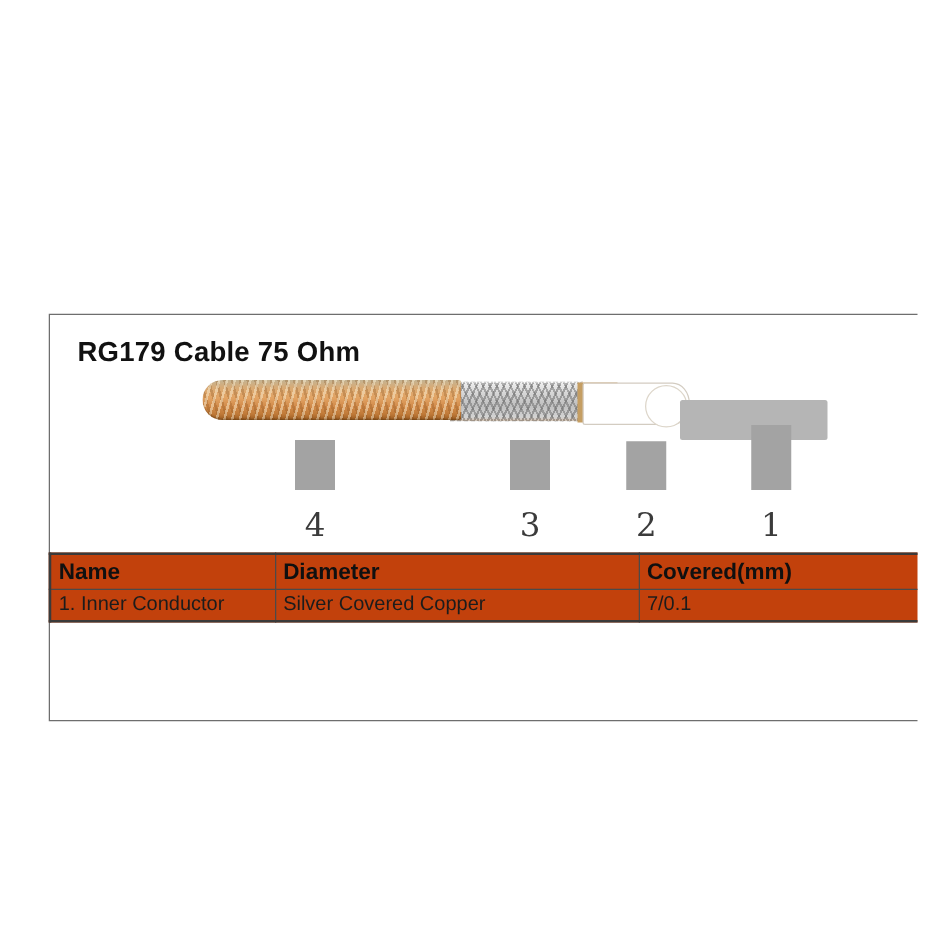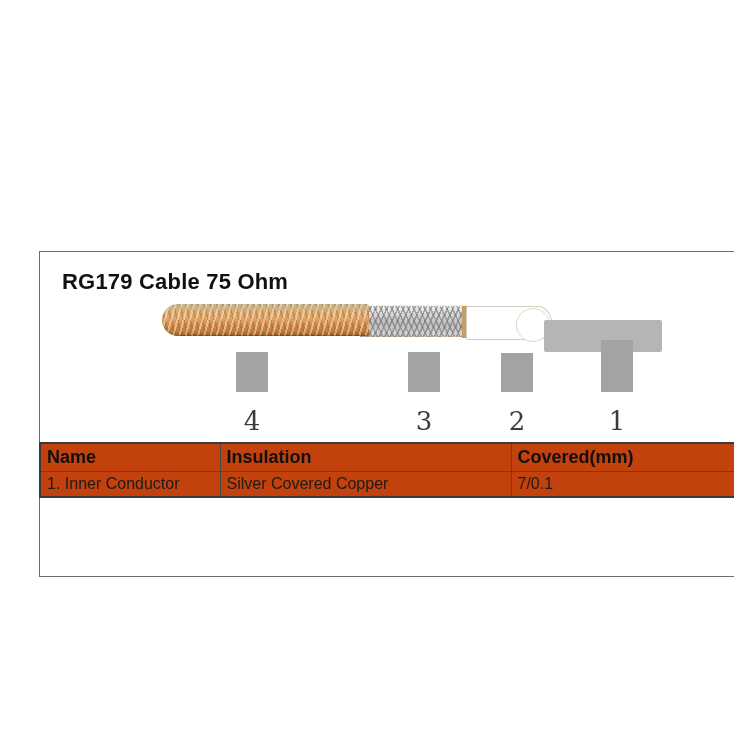--- a/index.html
+++ b/index.html
@@ -95,21 +95,21 @@
 
   <table class="spec">
     <colgroup>
       <col style="width:180px">
         <col style="width:291px">
         <col style="width:266px">
     </colgroup>
     <thead>
       <tr>
         <th>Name</th>
-        <th>Insulation</th>
+        <th>Diameter</th>
         <th>Covered(mm)</th>
       </tr>
     </thead>
     <tbody>
       <tr>
         <td>1. Inner Conductor</td>
         <td>Silver Covered Copper</td>
         <td>7/0.1</td>
       </tr>
     </tbody>

